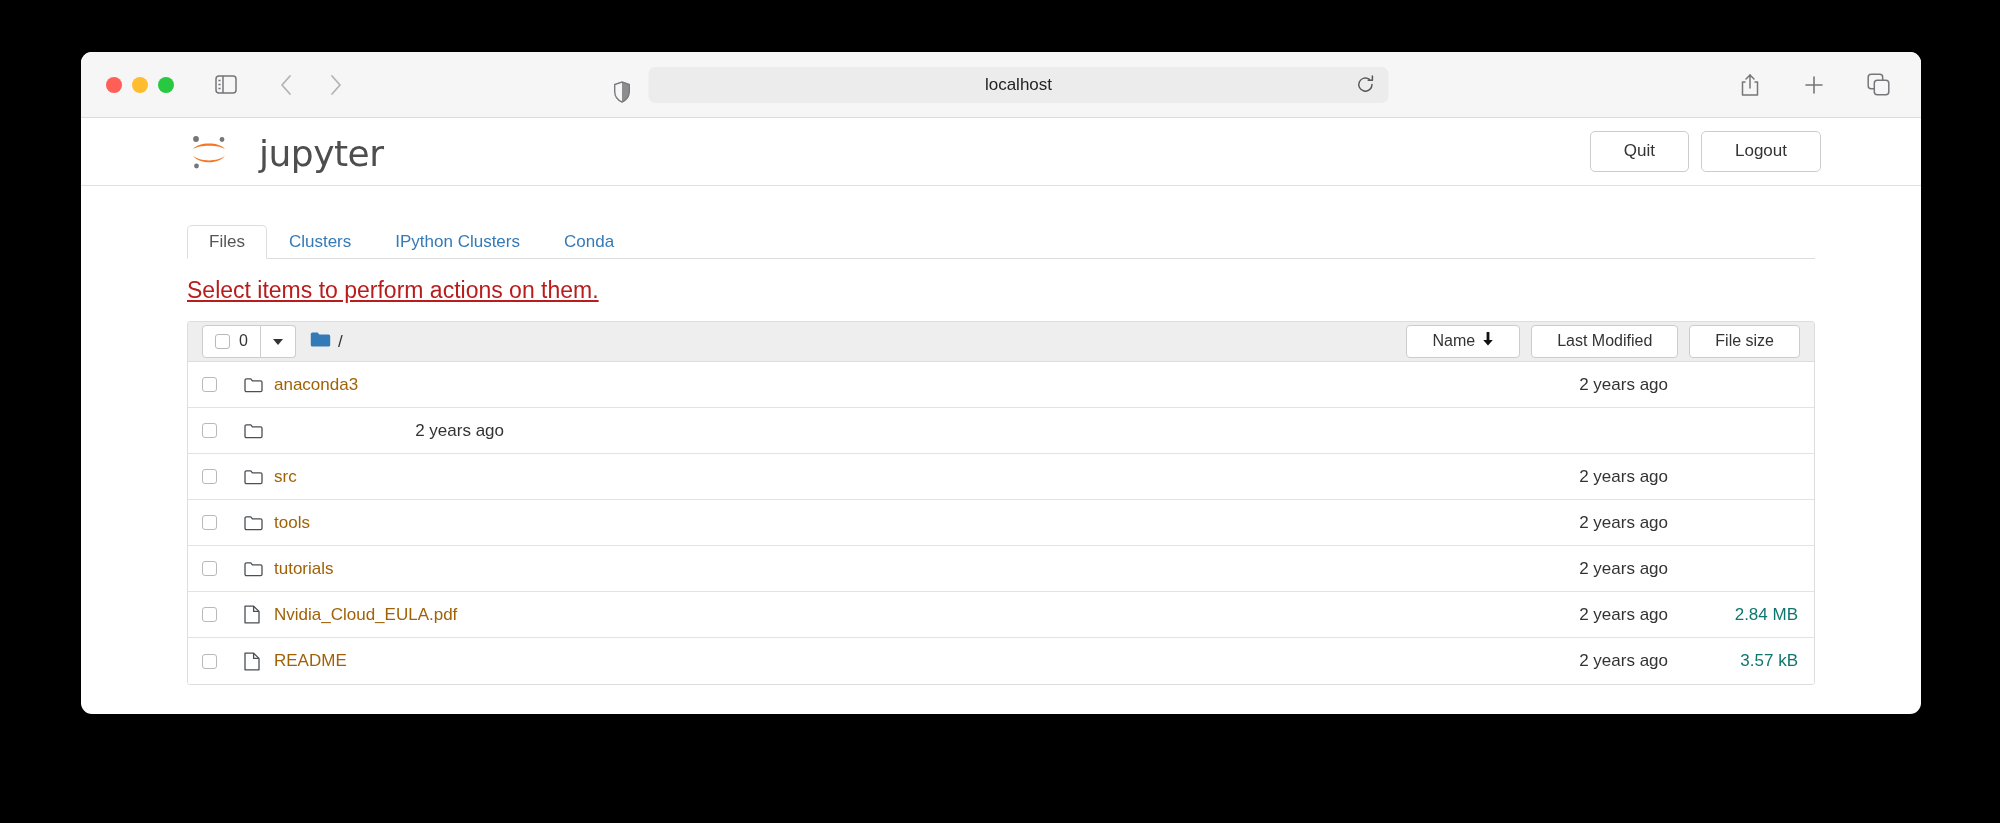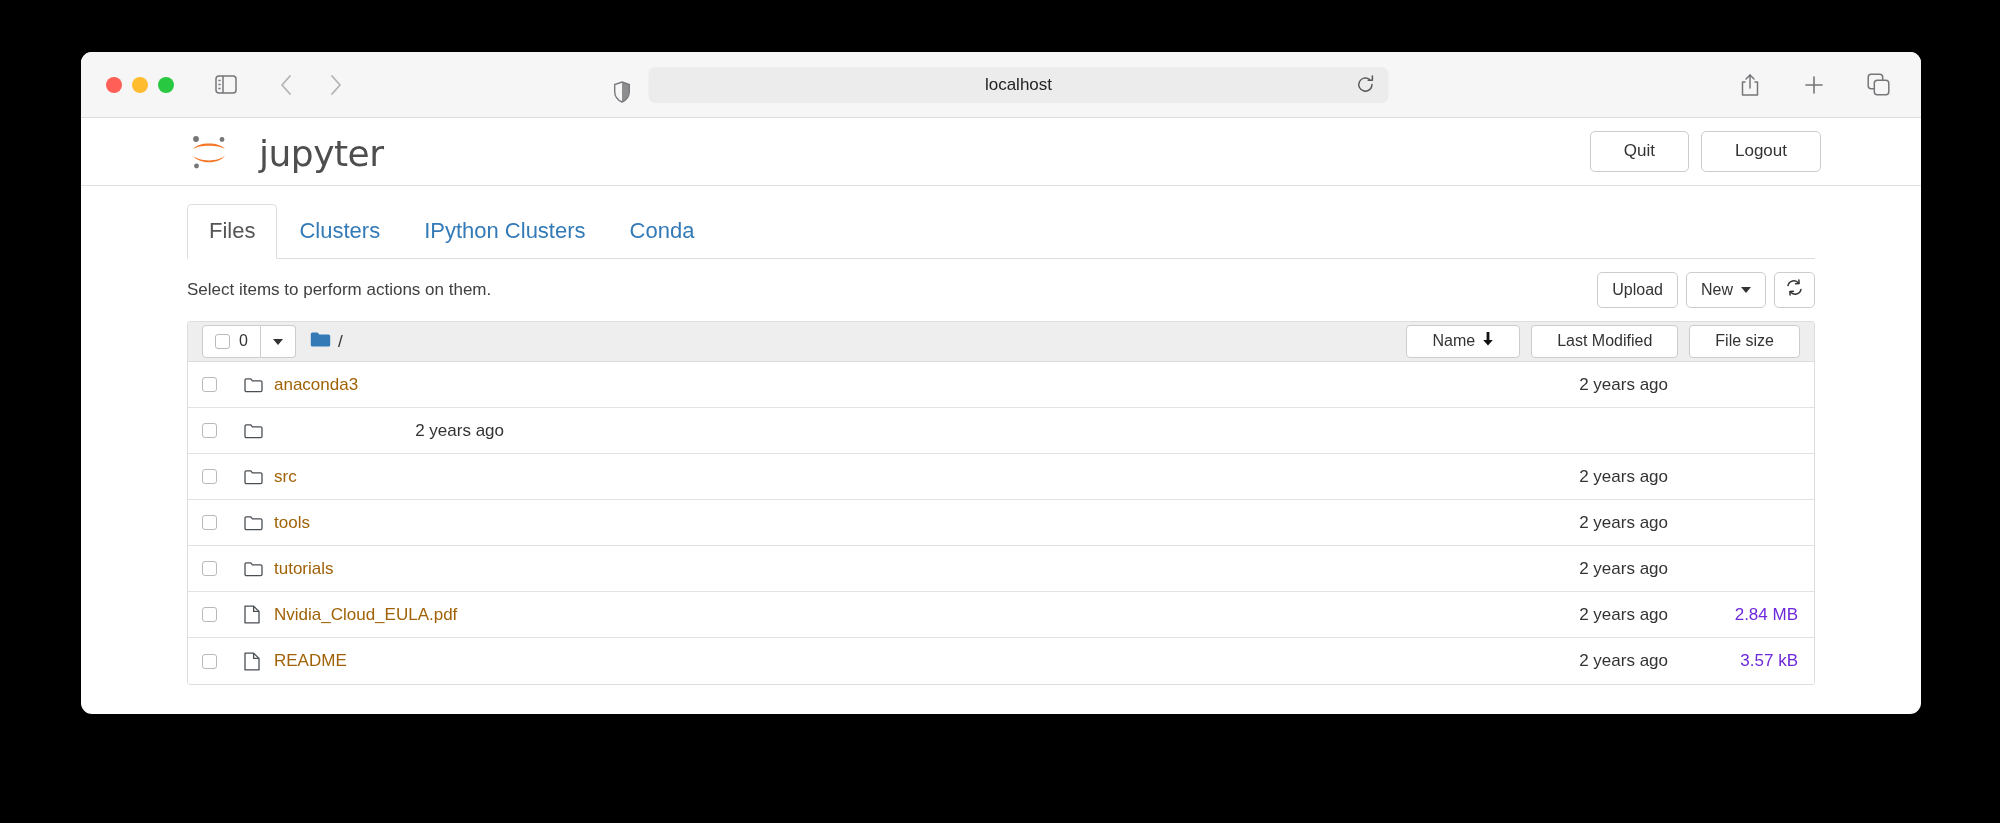--- a/index.html
+++ b/index.html
@@ -134,22 +134,22 @@
   }
 
   #tabs {
     display: flex;
     align-items: flex-end;
     height: 54px;
     border-bottom: 1px solid #dddddd;
     margin-top: 18px;
   }
   .tab {
-    font-size: 22px;
-    padding: 11px 21px;
+    font-size: 17px;
+    padding: 4px 21px;
     color: #337ab7;
     cursor: pointer;
     border: 1px solid transparent;
     border-radius: 5px 5px 0 0;
     position: relative;
     top: 1px;
     line-height: 1.4;
   }
   .tab.active {
     color: #555555;
@@ -159,22 +159,23 @@
     cursor: default;
   }
 
   #toolbar-row {
     height: 62px;
     display: flex;
     align-items: center;
     justify-content: space-between;
   }
   #select-hint {
-    font-size: 17px;
-    color: #404040;
+    font-size: 23px;
+    color: #b91c1c;
+    text-decoration: underline;
   }
   #toolbar-actions { display: flex; gap: 8px; }
   .tb-btn {
     font-family: "Liberation Sans", sans-serif;
     font-size: 16px;
     color: #333;
     background: #fff;
     border: 1px solid #cccccc;
     border-radius: 5px;
     padding: 7px 14px;
@@ -274,21 +275,21 @@
   .row-modified {
     width: 230px;
     text-align: right;
     font-size: 17px;
     color: #333;
   }
   .row-size {
     width: 130px;
     text-align: right;
     font-size: 17px;
-    color: #6d28d9;
+    color: #0f766e;
     padding-right: 2px;
   }
 </style>
 </head>
 <body>
 
 <div id="window">
 
   <div id="chrome">
 
@@ -383,39 +384,20 @@
 
     <div id="tabs">
       <div class="tab active">Files</div>
       <div class="tab">Clusters</div>
       <div class="tab">IPython Clusters</div>
       <div class="tab">Conda</div>
     </div>
 
     <div id="toolbar-row">
       <div id="select-hint">Select items to perform actions on them.</div>
-      <div id="toolbar-actions">
-        <button class="tb-btn">
-          <span>Upload</span>
-        </button>
-        <button class="tb-btn">
-          <span>New</span>
-          <span class="caret"></span>
-        </button>
-        <button class="tb-btn icon-btn">
-          <span>
-            <svg width="17" height="17" viewBox="0 0 17 17" fill="none" stroke="#333" stroke-width="1.5" stroke-linecap="round" stroke-linejoin="round">
-              <path d="M2 6.6 A6 6 0 0 1 12.6 4.2"></path>
-              <polyline points="12.9,1 13.1,4.6 9.6,4.8"></polyline>
-              <path d="M15 10.4 A6 6 0 0 1 4.4 12.8"></path>
-              <polyline points="4.1,16 3.9,12.4 7.4,12.2"></polyline>
-            </svg>
-          </span>
-        </button>
-      </div>
     </div>
 
     <div id="filelist">
 
       <div id="list-header">
         <div id="list-header-left">
           <div class="btn-group">
             <div class="grp-btn">
               <span class="cb"></span>
               <span>0</span>

